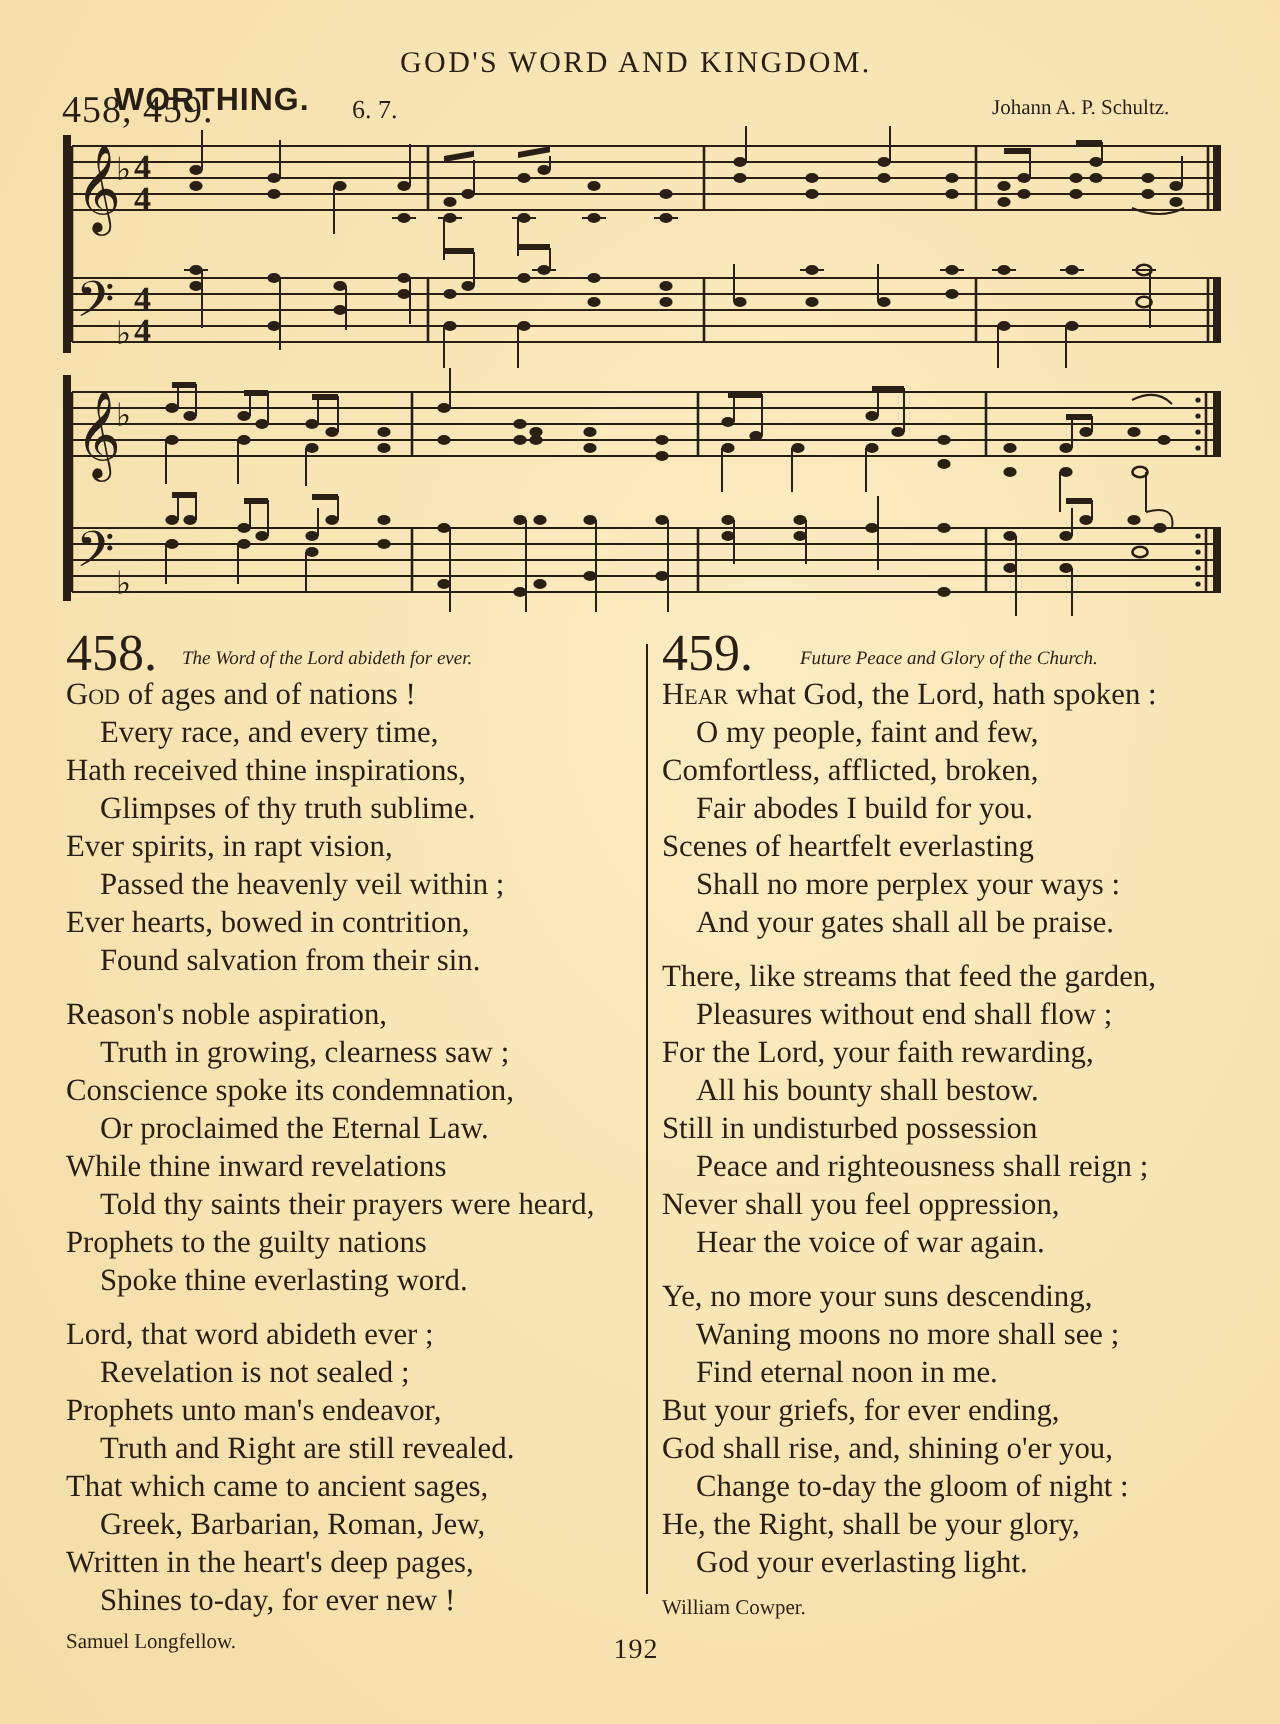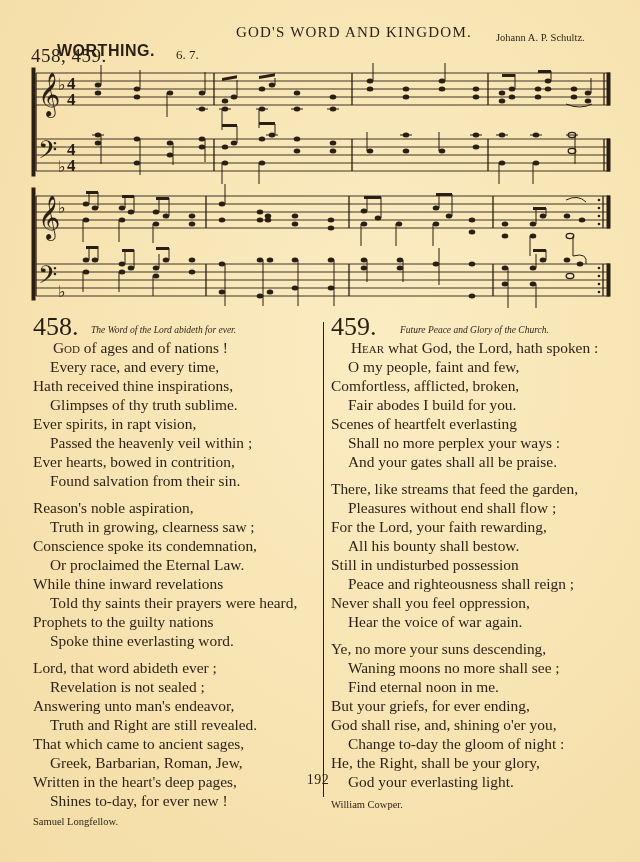--- a/index.html
+++ b/index.html
@@ -25,38 +25,37 @@
       left: 31px; top: 11px;
       font-size: 19px;
       letter-spacing: 0.5px;
       margin-top: 34px;
     }
     .section-title {
       position: absolute;
       left: 200px; top: 24px;
       font-size: 15px;
       letter-spacing: 1.2px;
-      margin-left: 36px;
     }
     .tune-name {
       position: absolute;
       left: 57px; top: 42px;
       font-family: "Liberation Sans", "DejaVu Sans", sans-serif;
       font-weight: bold;
       font-size: 16px;
       letter-spacing: 0.5px;
     }
     .meter {
       position: absolute;
       left: 176px; top: 47px;
       font-size: 13px;
     }
     .composer {
       position: absolute;
-      left: 496px; top: 32px;
+      left: 496px; top: 49px;
       font-size: 10.5px;
     }
     .score {
       position: absolute;
       left: 0; top: 60px;
       width: 640px; height: 250px;
     }
     .columns {
       position: absolute;
       left: 0; top: 312px; width: 640px;
@@ -96,31 +95,30 @@
       margin: 0 0 8px 0;
     }
     .line {
       font-size: 15.4px;
       line-height: 19px;
       white-space: nowrap;
     }
     .line.indent { padding-left: 17px; }
     .sc {
       font-variant: small-caps;
-      margin-left: 20px;
     }
     .author {
       font-size: 10.5px;
       margin-top: -2px;
     }
     .col-left .author { padding-right: 30px; }
     .col-right .author { padding-right: 18px; margin-top: 0; }
     .page-number {
       position: absolute;
-      left: 0; width: 636px; top: 772px;
+      left: 0; width: 636px; top: 818px;
       text-align: center;
       font-size: 14px;
       letter-spacing: 0.5px;
     }
   </style>
 </head>
 <body>
 
 <div class="header">
   <span class="hymn-nums">458, 459.</span>
@@ -508,21 +506,21 @@
       <div class="line">Conscience spoke its condemnation,</div>
       <div class="line indent">Or proclaimed the Eternal Law.</div>
       <div class="line">While thine inward revelations</div>
       <div class="line indent">Told thy saints their prayers were heard,</div>
       <div class="line">Prophets to the guilty nations</div>
       <div class="line indent">Spoke thine everlasting word.</div>
     </div>
     <div class="stanza">
       <div class="line">Lord, that word abideth ever ;</div>
       <div class="line indent">Revelation is not sealed ;</div>
-      <div class="line">Answering unto man's endeavor,</div>
+      <div class="line">Prophets unto man's endeavor,</div>
       <div class="line indent">Truth and Right are still revealed.</div>
       <div class="line">That which came to ancient sages,</div>
       <div class="line indent">Greek, Barbarian, Roman, Jew,</div>
       <div class="line">Written in the heart's deep pages,</div>
       <div class="line indent">Shines to-day, for ever new !</div>
     </div>
     <div class="author">Samuel Longfellow.</div>
   </div>
 
   <div class="col col-right">

